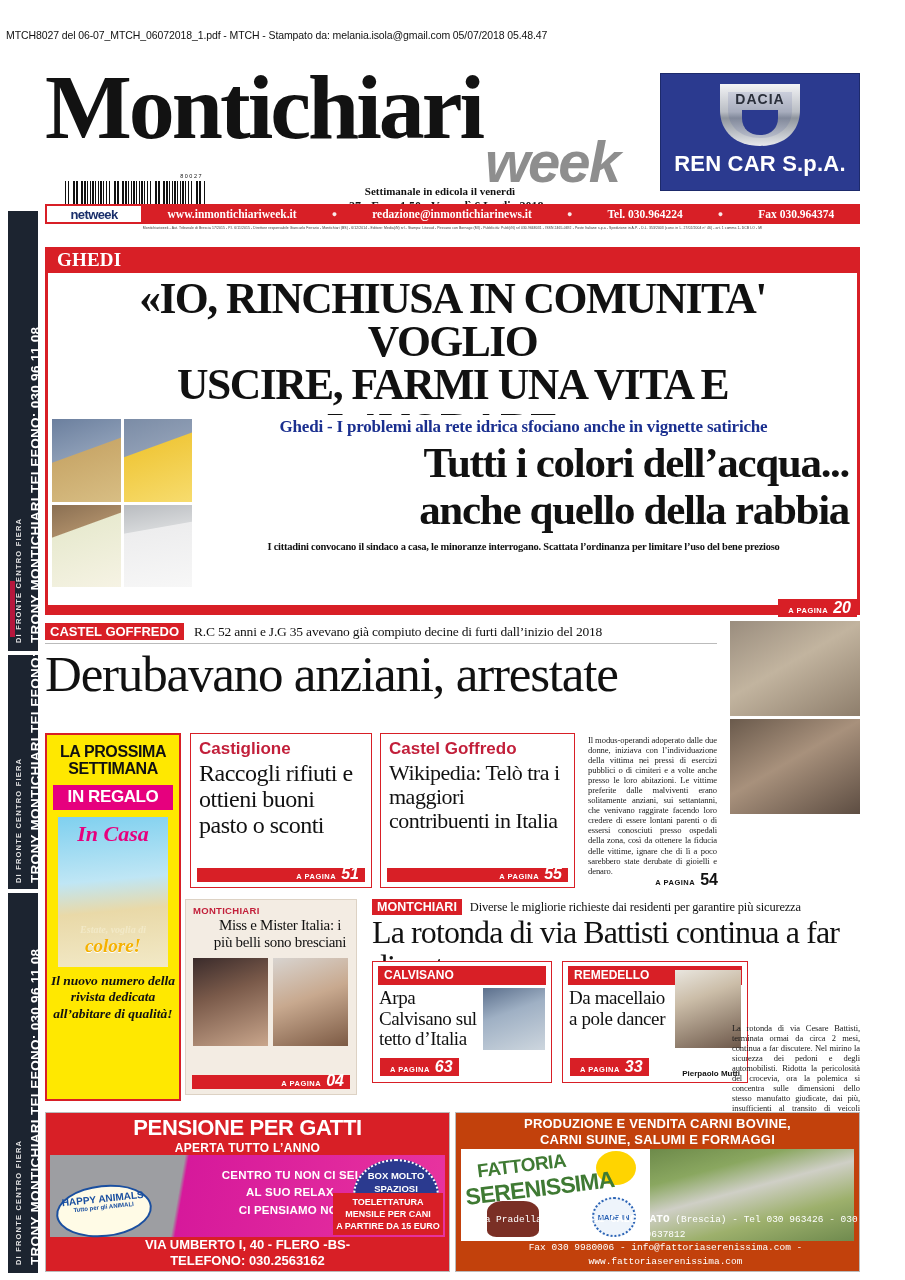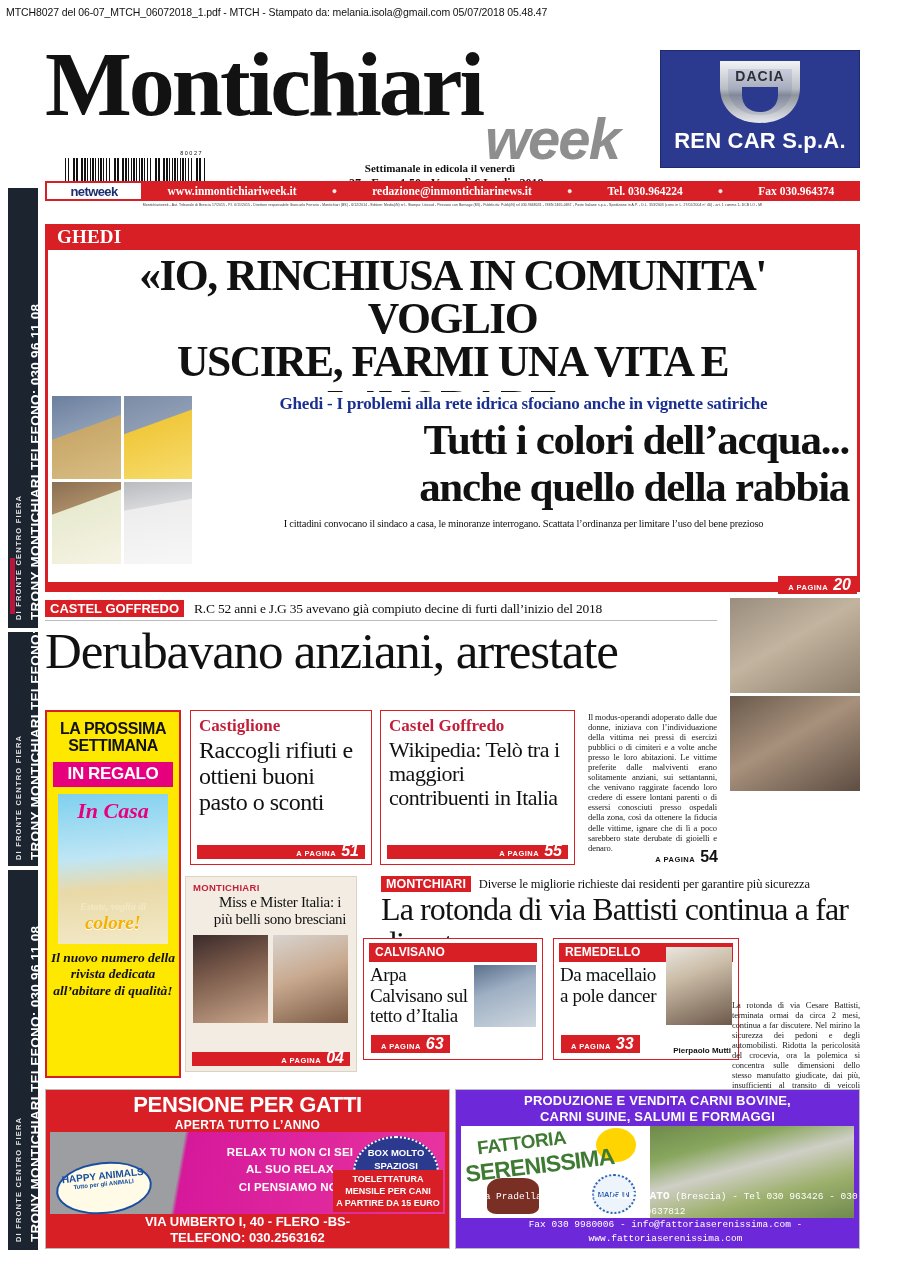--- a/index.html
+++ b/index.html
@@ -3,21 +3,21 @@
 <meta charset="utf-8">
 <style>
   * { box-sizing: border-box; margin: 0; padding: 0; }
   body {
     width: 905px; height: 1280px;
     background: #ffffff;
     font-family: "Liberation Serif", serif;
     overflow: hidden;
     position: relative;
   }
-  .page { position: relative; width: 905px; height: 1252px; background:#fff; }
+  .page { position: relative; width: 905px; height: 1252px; background:#fff;margin-top:23px; }
 
   
   .print-slug {
     position:absolute; top:6px; left:6px;
     font-family:"Liberation Sans", sans-serif;
     font-size:10.5px; color:#111; letter-spacing:-0.1px; white-space:nowrap;
   }
 
   
   .masthead { position:absolute; left:45px; top:46px; width:815px; height:128px; }
@@ -144,21 +144,21 @@
   .acqua-kicker {
     color:#1a2f8f; font-family:"Liberation Serif",serif; font-weight:700;
     font-size:17px; text-align:center; letter-spacing:-0.2px;
   }
   .acqua-head {
     font-family:"Liberation Serif",serif; font-weight:700; color:#111;
     font-size:43px; line-height:1.0; letter-spacing:-1.3px; text-align:right; margin-top:4px;
   }
   .acqua-cap {
     font-family:"Liberation Serif",serif; font-size:10.5px; color:#111;
-    text-align:center; margin-top:10px; letter-spacing:-0.25px;
+    text-align:center; margin-top:10px; letter-spacing:-0.25px;font-weight:bold;
   }
   .acqua-redline { position:absolute; left:0; right:0; bottom:0; height:10px; background:#d81f26; }
   .acqua-redline .apagina { position:absolute; right:0; top:-6px; }
 
   
   .cg { position:absolute; left:45px; top:600px; width:815px; }
   .cg-kick { display:flex; align-items:baseline; gap:10px; border-bottom:1px solid #bbb; padding-bottom:3px;}
   .cg-kick .tag { background:#d81f26; color:#fff; font-family:"Liberation Sans",sans-serif;
                   font-weight:700; font-size:13px; padding:1px 5px; }
   .cg-kick .sum { font-family:"Liberation Serif",serif; font-size:13.5px; color:#111; letter-spacing:-0.2px;}
@@ -167,21 +167,21 @@
     font-size:51px; line-height:1.05; letter-spacing:-1.2px; margin-top:4px;
   }
   .cg-photos { position:absolute; right:0; top:-2px; width:130px; }
   .cg-photos .p { width:130px; height:95px; margin-bottom:3px; }
   .cg-photos .p1 { background: linear-gradient(150deg,#9a8d7e 0%, #c2b49f 45%, #8e7e6c 100%); }
   .cg-photos .p2 { background: linear-gradient(150deg,#6a5a4c 0%, #a8917c 45%, #5d4d42 100%); }
 
   
   .cardrow { position:absolute; left:45px; top:710px; width:815px; height:160px; }
   .card { position:absolute; top:0; border:1px solid #d81f26; background:#fff; height:155px; }
-  .card .kick { font-family:Liberation Serif, serif; font-weight:700; color:#c21f3a; font-size:17px; padding:5px 8px 0 8px;}
+  .card .kick { font-family:Liberation Sans, sans-serif; font-weight:700; color:#c21f3a; font-size:17px; padding:5px 8px 0 8px;}
   .card .ttl { font-family:"Liberation Serif",serif; font-size:24px; line-height:1.08; color:#111; padding:2px 8px 0 8px; letter-spacing:-0.5px;}
   .card .foot { position:absolute; left:6px; right:6px; bottom:5px; height:14px; background:#d81f26; }
   .card .foot .apagina { position:absolute; right:0; top:-3px; background:transparent; }
 
   
   .promo { position:absolute; left:0; top:0; width:136px; height:368px;
            border:2px solid #d81f26; background:#ffe800; overflow:hidden; }
   .promo .l1 { font-family:"Liberation Sans",sans-serif; font-weight:700; font-size:16px;
                color:#111; text-align:center; line-height:1.05; padding-top:9px; letter-spacing:-0.4px;}
   .promo .l2 { margin:7px 6px 0 6px; background:#e6007e; color:#fff;
@@ -216,21 +216,21 @@
                 font-size:9.5px; padding:5px 0 0 7px; letter-spacing:.3px;}
   .miss .ttl { font-family:"Liberation Serif",serif; font-size:15px; line-height:1.15;
                color:#111; padding:1px 6px 0 24px; letter-spacing:-0.3px;text-align:center;}
   .miss .pics { display:flex; gap:5px; margin:6px 7px 0 7px; }
   .miss .pics .pp { width:75px; height:88px; }
   .miss .pics .m { background: linear-gradient(160deg,#3a2b2b 0%,#7a5a4a 40%,#c9a68c 100%); }
   .miss .pics .f { background: linear-gradient(160deg,#d8d4d0 0%,#c8a98f 45%,#7c5a44 100%); }
   .miss .foot { position:absolute; left:6px; right:6px; bottom:5px; height:14px; background:#d81f26; }
   .miss .foot .apagina { position:absolute; right:0; top:-3px; background:transparent; }
 
-  .mont { position:absolute; left:178px; top:0; right:0; height:196px;padding-left:18px; }
+  .mont { position:absolute; left:187px; top:0; right:0; height:196px; }
   .mont-kick { display:flex; align-items:baseline; gap:8px; }
   .mont-kick .tag { background:#d81f26; color:#fff; font-family:"Liberation Sans",sans-serif;
                     font-weight:700; font-size:12.5px; padding:1px 5px; }
   .mont-kick .sum { font-family:"Liberation Serif",serif; font-size:12.5px; color:#111; letter-spacing:-0.2px;}
   .mont-head { font-family:"Liberation Serif",serif; font-size:32px; line-height:1.05;
                color:#111; letter-spacing:-0.9px; margin-top:1px; }
   .mini-row { position:absolute; left:0; right:0; top:62px; height:130px; }
   .mini { position:absolute; top:0; height:122px; border:1px solid #d81f26; background:#fff; }
   .mini .hdr { background:#d81f26; color:#fff; font-family:"Liberation Sans",sans-serif;
                font-weight:700; font-size:12px; padding:2px 6px 3px 6px; margin:4px 5px 0 5px;}
@@ -266,21 +266,21 @@
                   color:#fff; text-align:center; font-family:"Liberation Sans",sans-serif;
                   font-weight:700; font-size:9px; line-height:1.35; padding:3px 2px; }
   .ad-cat .logo { position:absolute; left:6px; bottom:0px; width:96px; height:52px; border-radius:50%;
                   background:#fffbe6; border:2px solid #1a4fa0; color:#1a4fa0; text-align:center;
                   font-family:"Liberation Sans",sans-serif; font-weight:700; font-size:10px;
                   line-height:1.1; padding-top:6px; transform:rotate(-6deg); }
   .ad-cat .addr { position:absolute; left:0; right:0; bottom:2px; text-align:center; color:#fff;
                   font-family:"Liberation Sans",sans-serif; font-weight:700; font-size:13px; line-height:1.25; }
 
   .ad-farm { position:absolute; left:455px; top:1089px; width:405px; height:160px;
-             border:1px solid #bbb; background:#6d28d9; overflow:hidden; }
+             border:1px solid #bbb; background:#c2410c; overflow:hidden; }
   .ad-farm .t1 { text-align:center; color:#fff; font-family:"Liberation Sans",sans-serif;
                  font-weight:700; font-size:13px; line-height:1.2; padding-top:3px; letter-spacing:.2px; }
   .ad-farm .body { position:absolute; left:5px; right:5px; top:36px; height:92px; background:#fff;
                    display:flex; }
   .ad-farm .brandzone { width:48%; position:relative; }
   .ad-farm .bz1 { position:absolute; left:16px; top:6px; font-family:"Liberation Sans",sans-serif;
                   font-weight:700; font-size:19px; color:#3f7a33; transform:rotate(-7deg); letter-spacing:-0.5px;}
   .ad-farm .bz2 { position:absolute; left:4px; top:26px; font-family:"Liberation Sans",sans-serif;
                   font-weight:700; font-size:23px; color:#3f7a33; transform:rotate(-7deg); letter-spacing:-0.8px;}
   .ad-farm .sun { position:absolute; right:14px; top:2px; width:40px; height:34px; border-radius:50%;
@@ -516,21 +516,21 @@
         </div>
       </div>
     </div>
   </div>
 
   <div class="ad-cat">
     <div class="t1">PENSIONE PER GATTI</div>
     <div class="t2">APERTA TUTTO L’ANNO</div>
     <div class="body">
       <div class="lines">
-        <div>RELAX TU NON CI SEI</div>
+        <div>CENTRO TU NON CI SEI</div>
         <div>AL SUO RELAX</div>
         <div>CI PENSIAMO NOI</div>
       </div>
       <div class="circ">
         <div>BOX MOLTO</div>
         <div>SPAZIOSI</div>
         <div>ASSISTENZA</div>
         <div>VETERINARIA</div>
       </div>
       <div class="toel">

